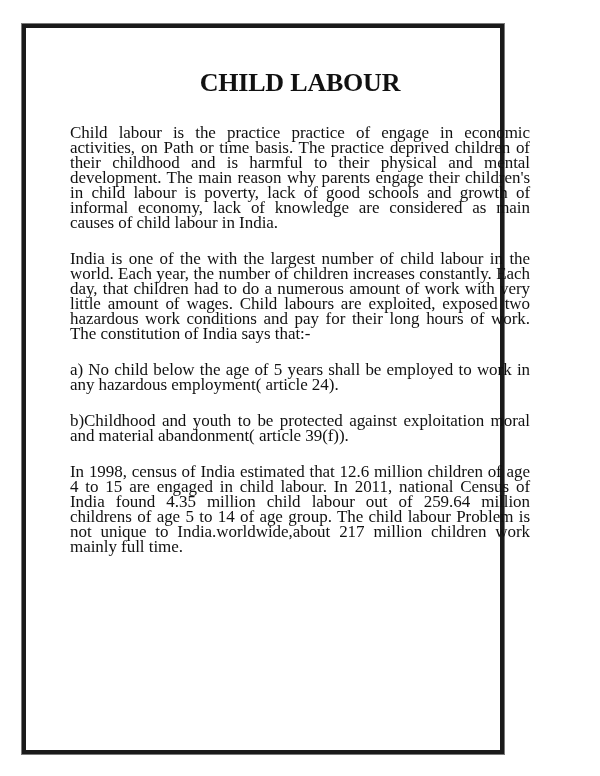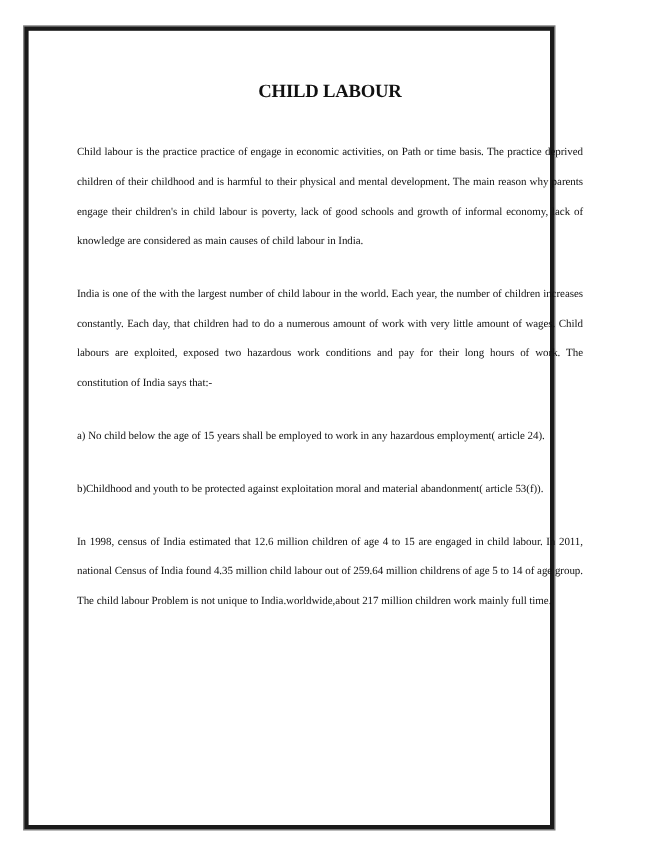--- a/index.html
+++ b/index.html
@@ -27,38 +27,38 @@
     }
     .content {
       position: absolute;
       left: 70px;
       top: 70px;
       width: 460px;
     }
     .title {
       text-align: center;
       font-weight: bold;
-      font-size: 17px;
+      font-size: 26px;
       margin: 0 0 29px 0;
       letter-spacing: -0.2px;
       line-height: 26px;
     }
     .para {
-      font-size: 10px;
-      line-height: 27px;
+      font-size: 17px;
+      line-height: 15px;
       text-align: justify;
       margin: 0 0 21px 0;
       letter-spacing: -0.05px;
     }
   </style>
 </head>
 <body>
 
 <div class="page-border"></div>
 
 <div class="content">
   <h1 class="title">CHILD LABOUR</h1>
   <p class="para">Child labour is the practice practice of engage in economic activities, on Path or time basis. The practice deprived children of their childhood and is harmful to their physical and mental development. The main reason why parents engage their children's in child labour is poverty, lack of good schools and growth of informal economy, lack of knowledge are considered as main causes of child labour in India.</p>
   <p class="para">India is one of the with the largest number of child labour in the world. Each year, the number of children increases constantly. Each day, that children had to do a numerous amount of work with very little amount of wages. Child labours are exploited, exposed two hazardous work conditions and pay for their long hours of work. The constitution of India says that:-</p>
-  <p class="para">a) No child below the age of 15 years shall be employed to work in any hazardous employment( article 24).</p>
-  <p class="para">b)Childhood and youth to be protected against exploitation moral and material abandonment( article 53(f)).</p>
+  <p class="para">a) No child below the age of 5 years shall be employed to work in any hazardous employment( article 24).</p>
+  <p class="para">b)Childhood and youth to be protected against exploitation moral and material abandonment( article 39(f)).</p>
   <p class="para">In 1998, census of India estimated that 12.6 million children of age 4 to 15 are engaged in child labour. In 2011, national Census of India found 4.35 million child labour out of 259.64 million childrens of age 5 to 14 of age group. The child labour Problem is not unique to India.worldwide,about 217 million children work mainly full time.</p>
 </div>
 
 </body></html>

